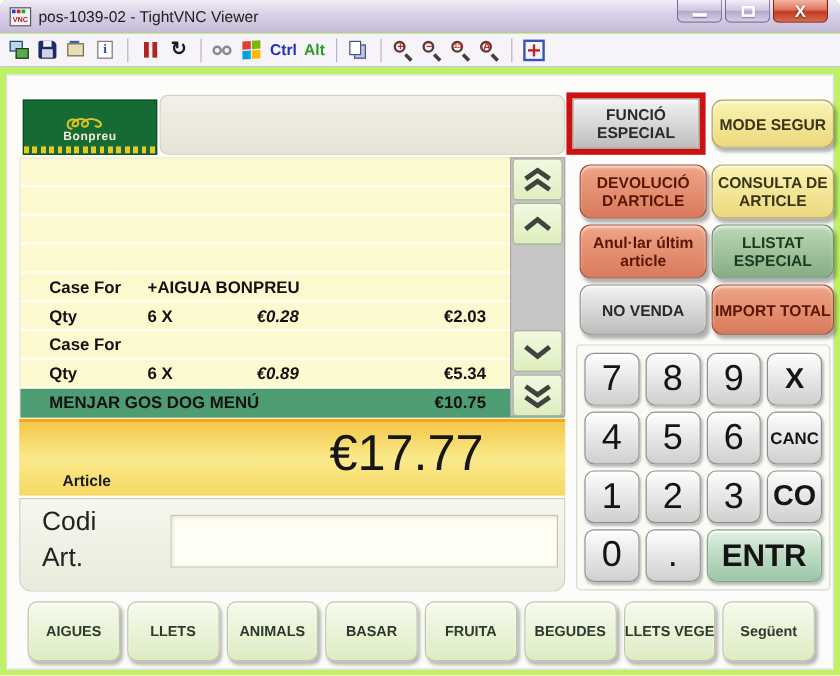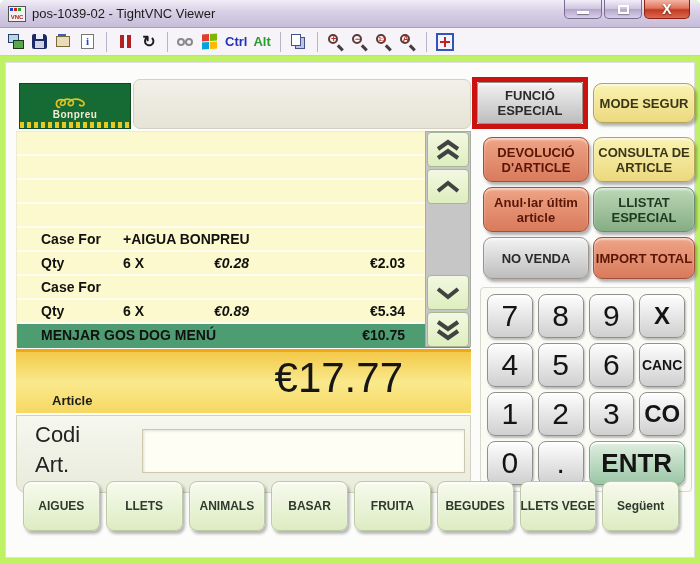--- a/index.html
+++ b/index.html
@@ -123,21 +123,21 @@
     border:1px solid #d8d8cc; border-radius:4px; padding:6px; display:grid;
     grid-template-columns:repeat(4,1fr); grid-template-rows:repeat(4,1fr); gap:5px; }
   .key { background:linear-gradient(#fefefe,#cfcfcf); border:1px solid #8f8f8f; border-radius:8px;
     display:flex; align-items:center; justify-content:center; font-size:30px; color:#141414; cursor:default;
     box-shadow:inset 0 2px 1px #fff, 1px 2px 2px rgba(0,0,0,.25); }
   .key.small { font-size:14px; font-weight:bold; }
   .key.med { font-size:24px; font-weight:bold; }
   .key.entr { grid-column:span 2; background:linear-gradient(#e0efe0,#9bc6a6); font-size:26px; font-weight:bold; border-color:#7da488; }
 
   
-  .cat-row { position:absolute; left:17px; top:418px; width:656px; height:50px; display:flex; gap:6px; }
+  .cat-row { position:absolute; left:17px; top:438px; width:656px; height:50px; display:flex; gap:6px; }
   .cat-btn { flex:1; background:linear-gradient(#f7faee,#ddecc2); border:1px solid #bcc9a6; border-radius:8px;
     box-shadow:2px 3px 3px rgba(0,0,0,.28), inset 0 2px 2px rgba(255,255,255,.7);
     display:flex; align-items:center; justify-content:center; font-size:12px; font-weight:bold; color:#2e3a2e; cursor:default; white-space:nowrap; }
 </style>
 </head>
 <body>
 
 <div class="window">
 
   <div class="titlebar">

